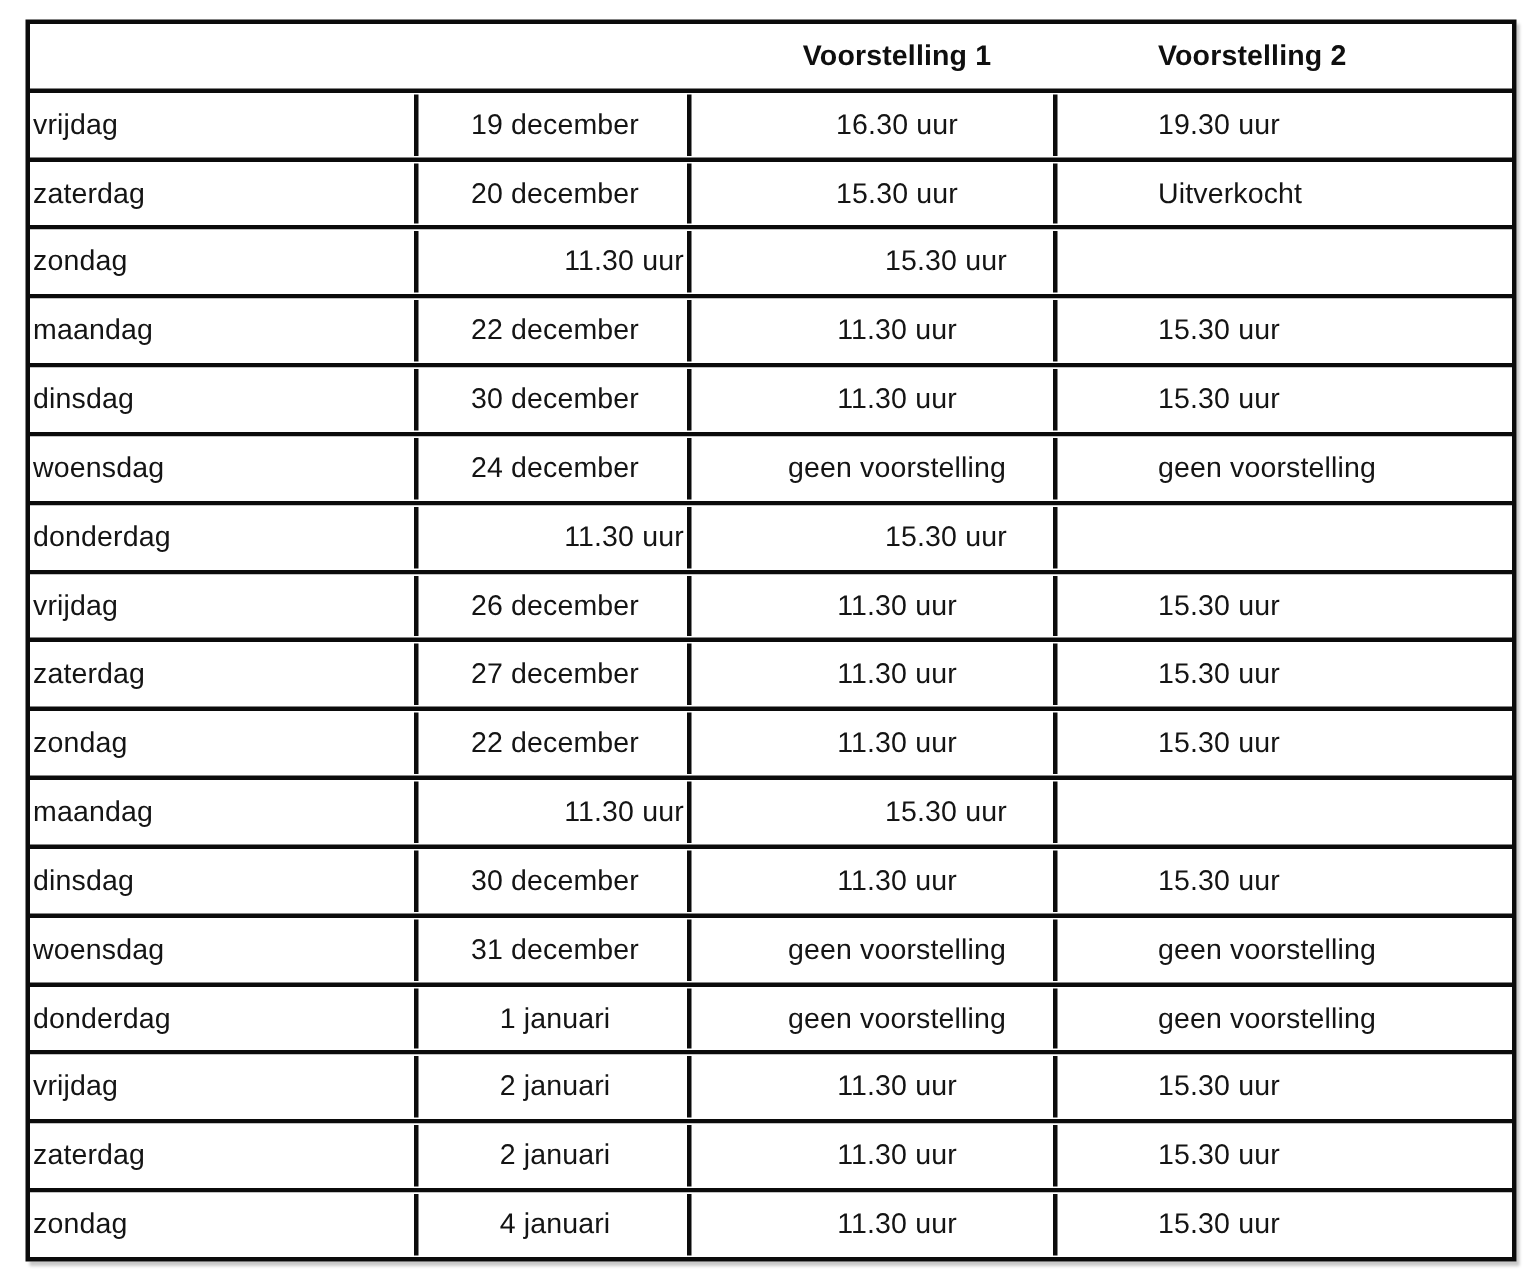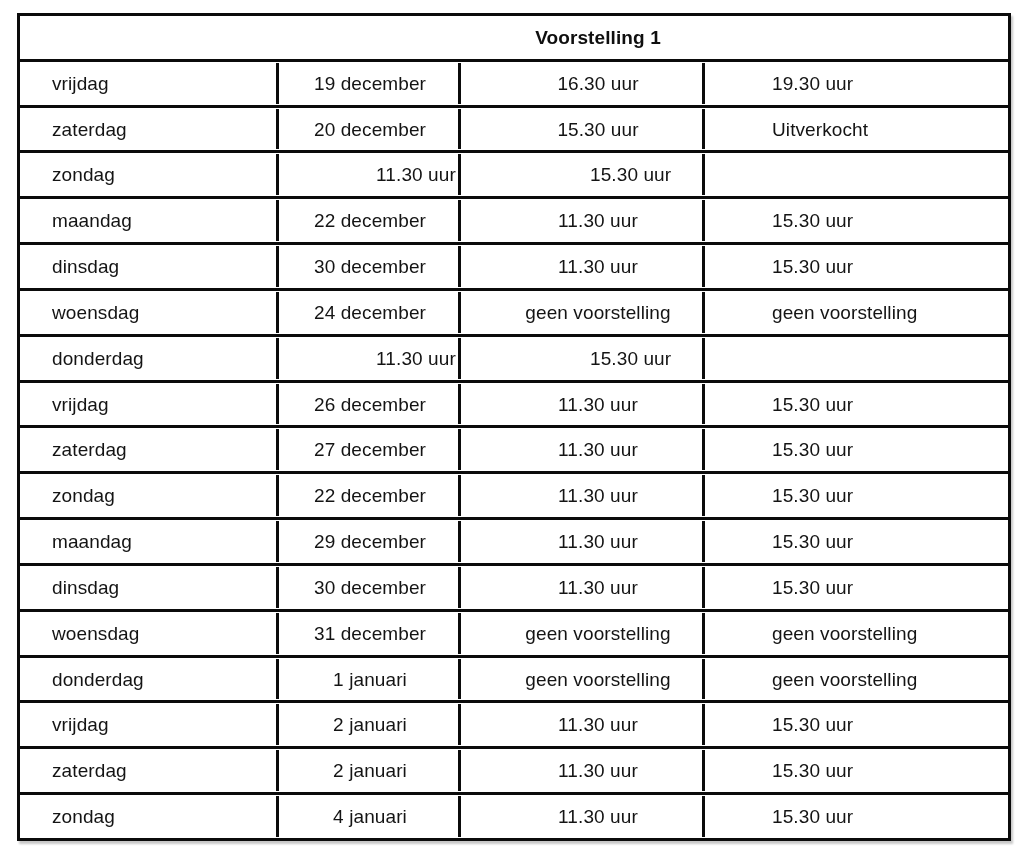--- a/index.html
+++ b/index.html
@@ -45,21 +45,21 @@
     display: flex;
     align-items: center;
     font-size: 19px;
     line-height: 1;
     color: #141414;
     letter-spacing: 0.1px;
     box-sizing: border-box;
     white-space: nowrap;
     overflow: hidden;
   }
-  .c1 { width: 259px; padding-left: 32px; justify-content: flex-start; }
+  .c1 { width: 259px; padding-left: 2px; justify-content: flex-start; }
   .c2 { width: 182px; justify-content: center; }
   .c3 { width: 244px; justify-content: center; padding-left: 30px; }
   .c4 { flex: 1 1 auto; padding-left: 67px; justify-content: flex-start; }
   .header-row .cell {
     font-weight: 700;
     font-size: 19px;
     color: #0f0f0f;
   }
   
   .vd {
@@ -75,20 +75,21 @@
 </style>
 </head>
 <body>
 
 <div class="page">
   <div class="schedule-table">
     <div class="row header-row">
       <div class="cell c1"></div>
       <div class="cell c2"></div>
       <div class="cell c3">Voorstelling 1</div>
+      <div class="cell c4">Voorstelling 2</div>
     </div>
 
   <div class="row data-row">
     <div class="cell c1">vrijdag</div>
     <div class="cell c2">19 december</div>
     <div class="cell c3">16.30 uur</div>
     <div class="cell c4">19.30 uur</div>
     <i class="vd vd1"></i>
     <i class="vd vd2"></i>
     <i class="vd vd3"></i>
@@ -177,21 +178,20 @@
     <div class="cell c2">22 december</div>
     <div class="cell c3">11.30 uur</div>
     <div class="cell c4">15.30 uur</div>
     <i class="vd vd1"></i>
     <i class="vd vd2"></i>
     <i class="vd vd3"></i>
   </div>
 
   <div class="row data-row">
     <div class="cell c1">maandag</div>
-    <div class="cell c2">29 december</div>
     <div class="cell c3">11.30 uur</div>
     <div class="cell c4">15.30 uur</div>
     <i class="vd vd1"></i>
     <i class="vd vd2"></i>
     <i class="vd vd3"></i>
   </div>
 
   <div class="row data-row">
     <div class="cell c1">dinsdag</div>
     <div class="cell c2">30 december</div>

